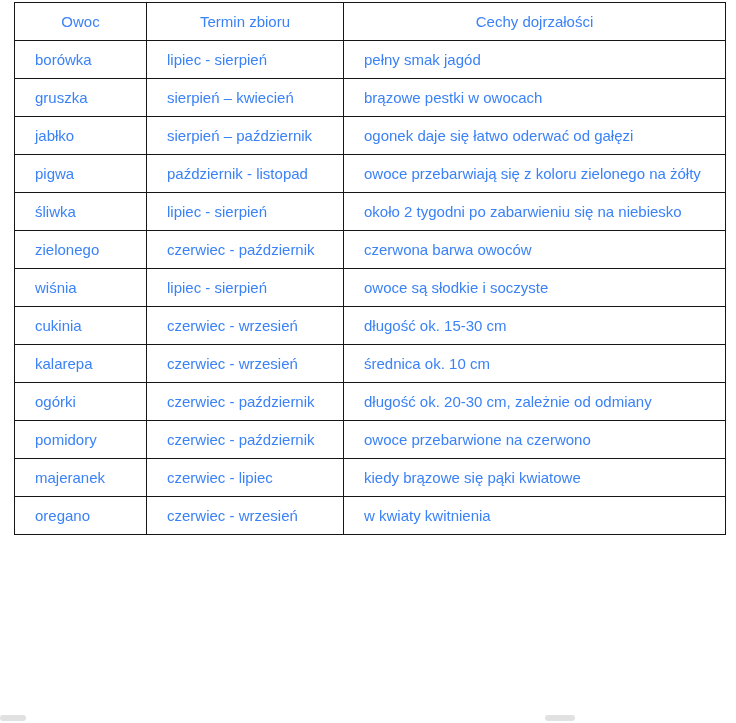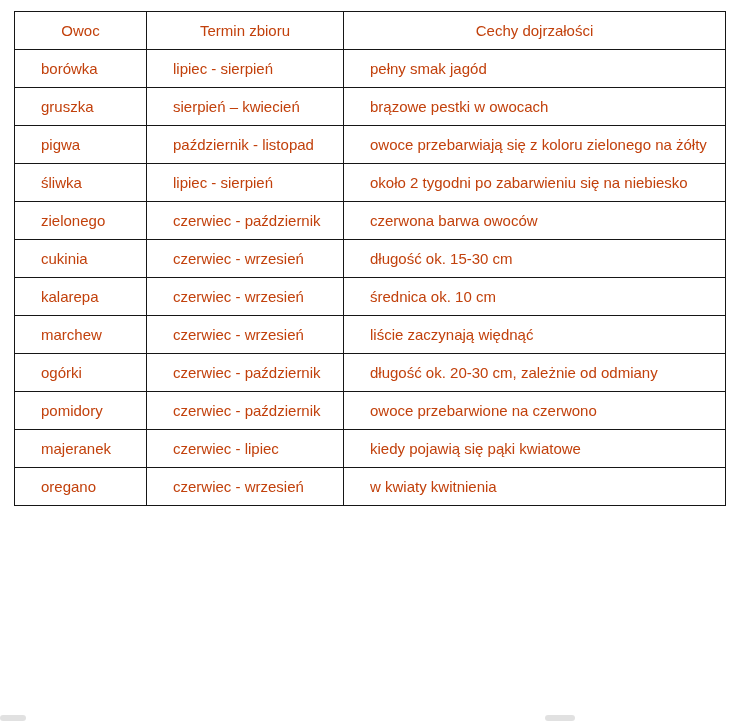--- a/index.html
+++ b/index.html
@@ -10,32 +10,32 @@
   body {
     width: 736px;
     height: 723px;
     position: relative;
     font-family: "Liberation Sans", "DejaVu Sans", sans-serif;
     overflow: hidden;
   }
   .harvest-table {
     position: absolute;
     left: 14px;
-    top: 11px;
+    top: 2px;
     width: 711px;
     border-collapse: collapse;
     table-layout: fixed;
-    color: #c2410c;
+    color: #3b82f6;
     font-size: 15px;
   }
   .harvest-table th,
   .harvest-table td {
     border: 1.5px solid #161616;
     height: 37px;
-    padding: 0 6px 0 26px;
+    padding: 0 6px 0 20px;
     vertical-align: middle;
     white-space: nowrap;
     overflow: hidden;
     background: #ffffff;
     font-weight: normal;
   }
   .harvest-table th {
     text-align: center;
     padding: 0 4px;
   }
@@ -75,63 +75,68 @@
         <td>borówka</td>
         <td>lipiec - sierpień</td>
         <td>pełny smak jagód</td>
       </tr>
       <tr>
         <td>gruszka</td>
         <td>sierpień – kwiecień</td>
         <td>brązowe pestki w owocach</td>
       </tr>
       <tr>
+        <td>jabłko</td>
+        <td>sierpień – październik</td>
+        <td>ogonek daje się łatwo oderwać od gałęzi</td>
+      </tr>
+      <tr>
         <td>pigwa</td>
         <td>październik - listopad</td>
         <td>owoce przebarwiają się z koloru zielonego na żółty</td>
       </tr>
       <tr>
         <td>śliwka</td>
         <td>lipiec - sierpień</td>
         <td>około 2 tygodni po zabarwieniu się na niebiesko</td>
       </tr>
       <tr>
         <td>zielonego</td>
         <td>czerwiec - październik</td>
         <td>czerwona barwa owoców</td>
       </tr>
       <tr>
+        <td>wiśnia</td>
+        <td>lipiec - sierpień</td>
+        <td>owoce są słodkie i soczyste</td>
+      </tr>
+      <tr>
         <td>cukinia</td>
         <td>czerwiec - wrzesień</td>
         <td>długość ok. 15-30 cm</td>
       </tr>
       <tr>
         <td>kalarepa</td>
         <td>czerwiec - wrzesień</td>
         <td>średnica ok. 10 cm</td>
-      </tr>
-      <tr>
-        <td>marchew</td>
-        <td>czerwiec - wrzesień</td>
-        <td>liście zaczynają więdnąć</td>
       </tr>
       <tr>
         <td>ogórki</td>
         <td>czerwiec - październik</td>
         <td>długość ok. 20-30 cm, zależnie od odmiany</td>
       </tr>
       <tr>
         <td>pomidory</td>
         <td>czerwiec - październik</td>
         <td>owoce przebarwione na czerwono</td>
       </tr>
       <tr>
         <td>majeranek</td>
         <td>czerwiec - lipiec</td>
-        <td>kiedy pojawią się pąki kwiatowe</td>
+        <td>kiedy brązowe się pąki kwiatowe</td>
       </tr>
       <tr>
         <td>oregano</td>
         <td>czerwiec - wrzesień</td>
         <td>w kwiaty kwitnienia</td>
       </tr>
     </tbody>
 </table>
 
 <div class="edge-smudge left"></div>

